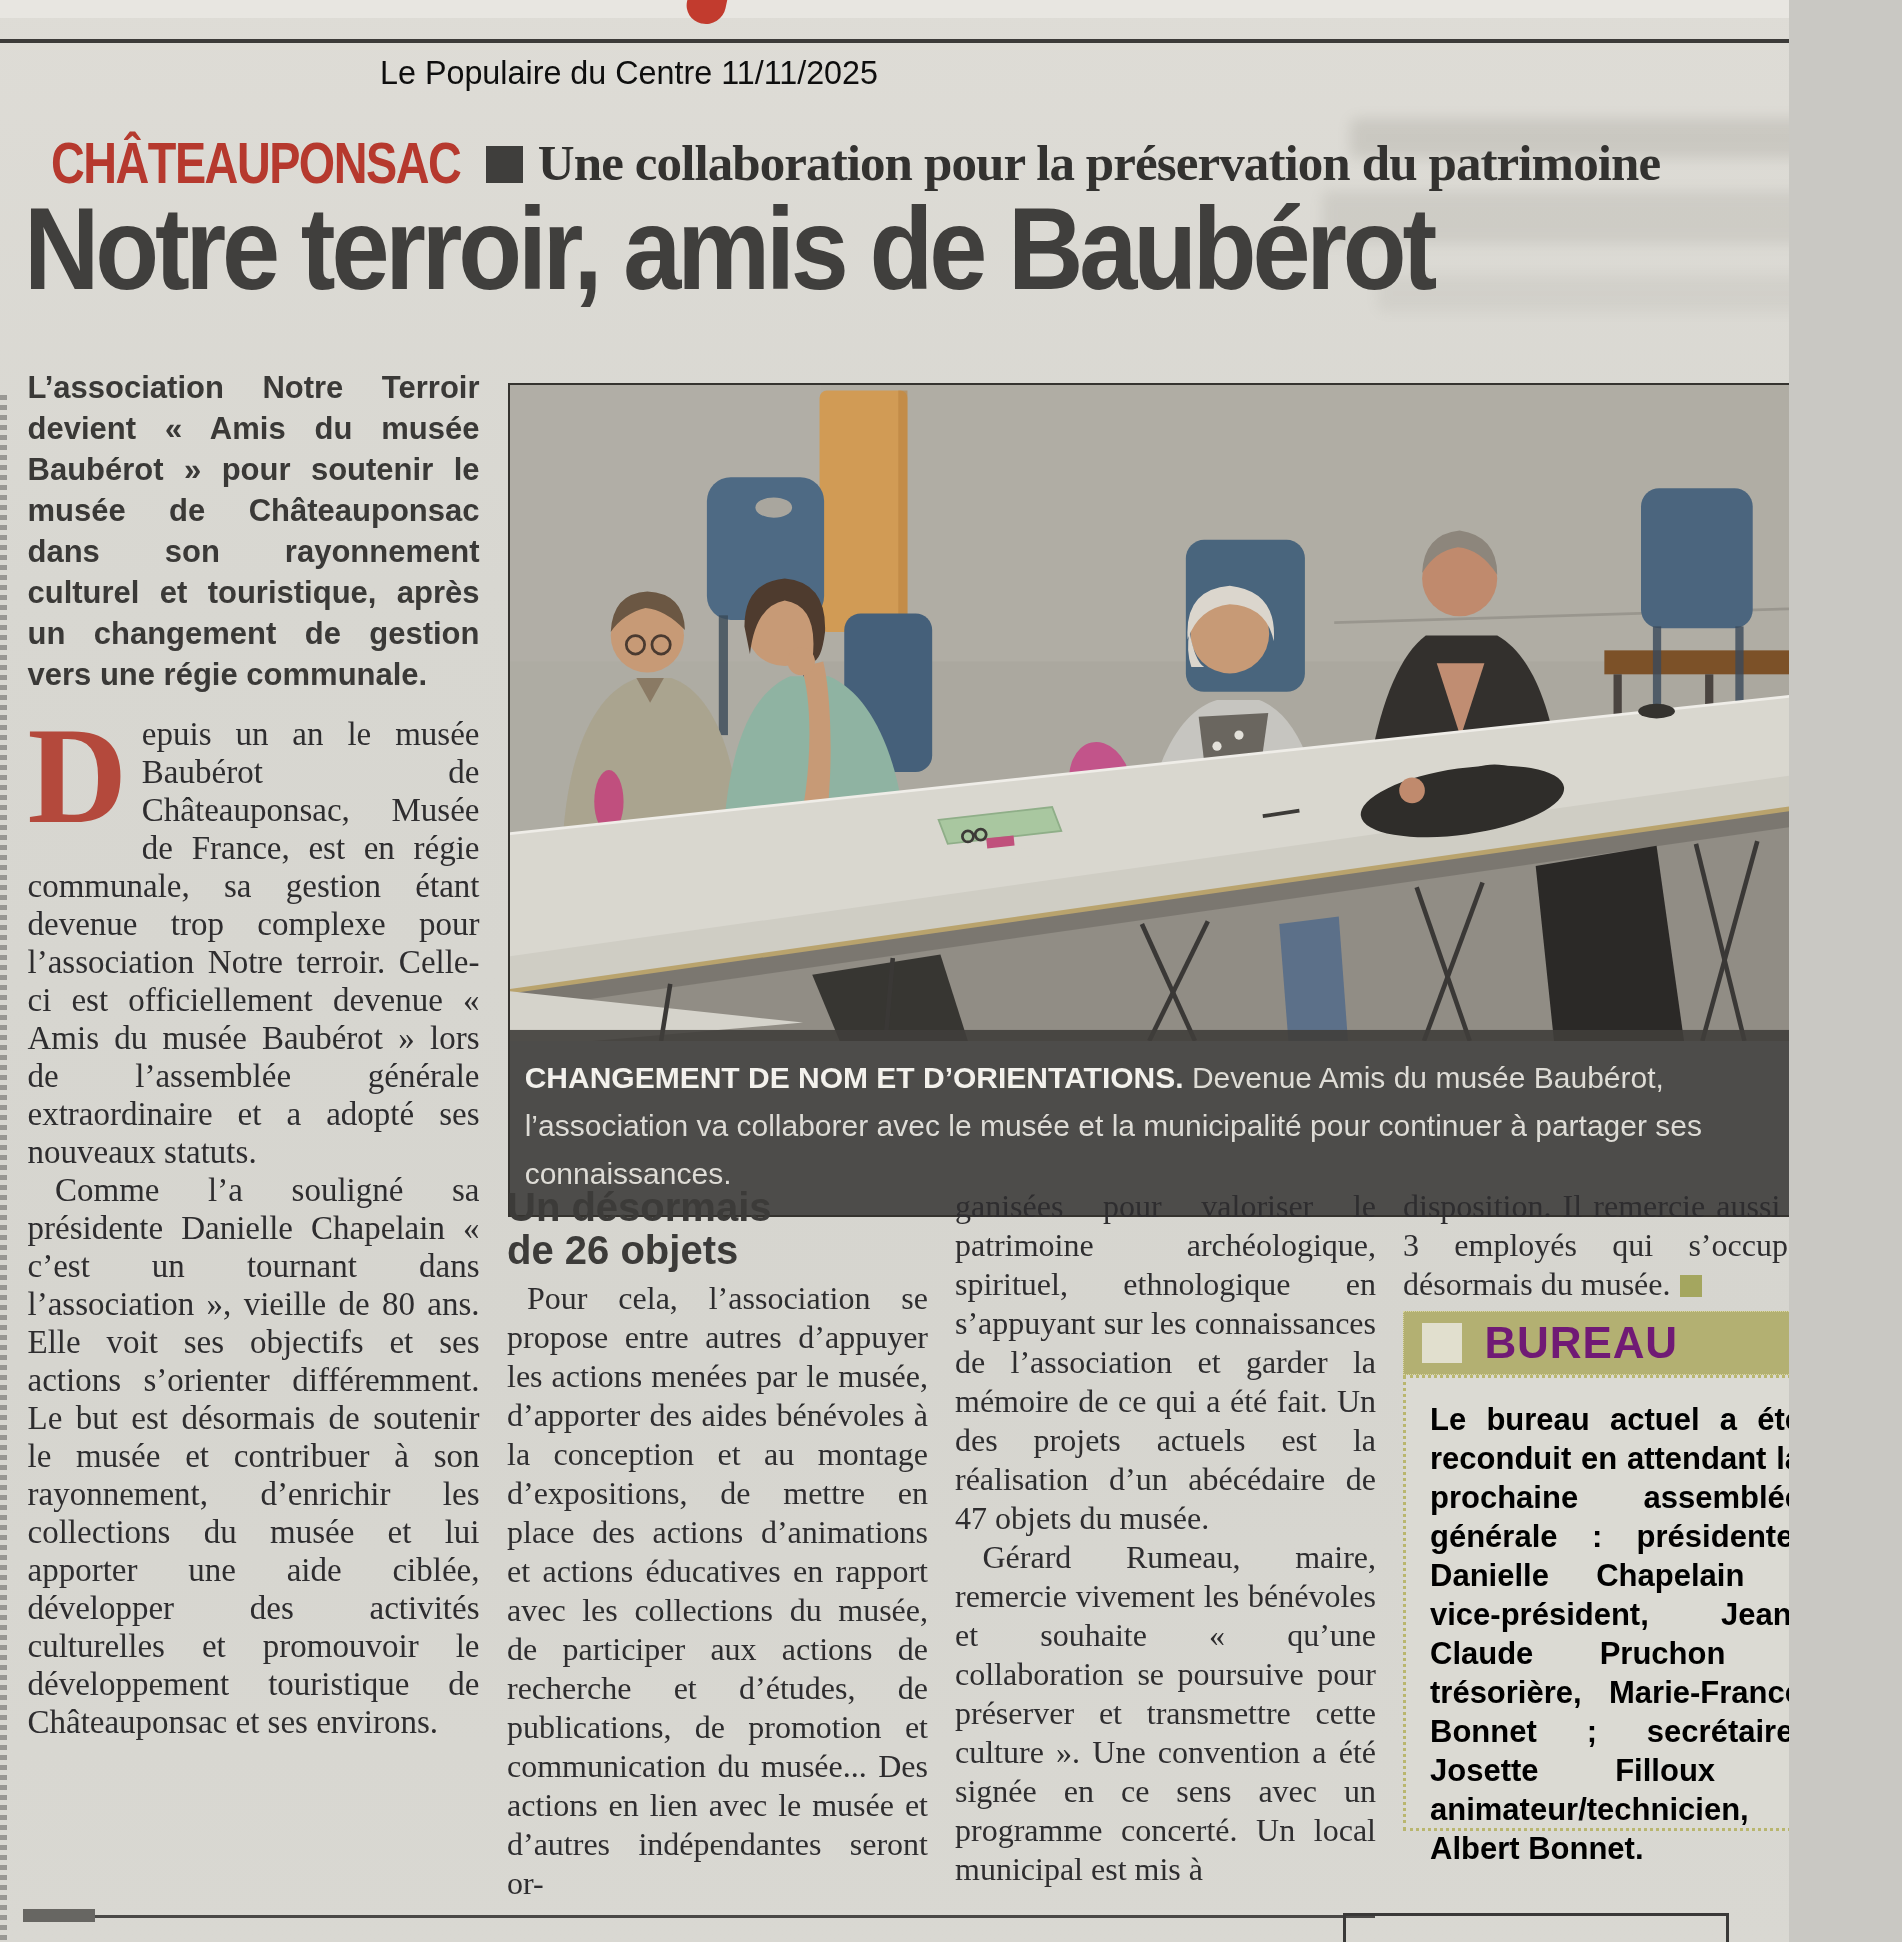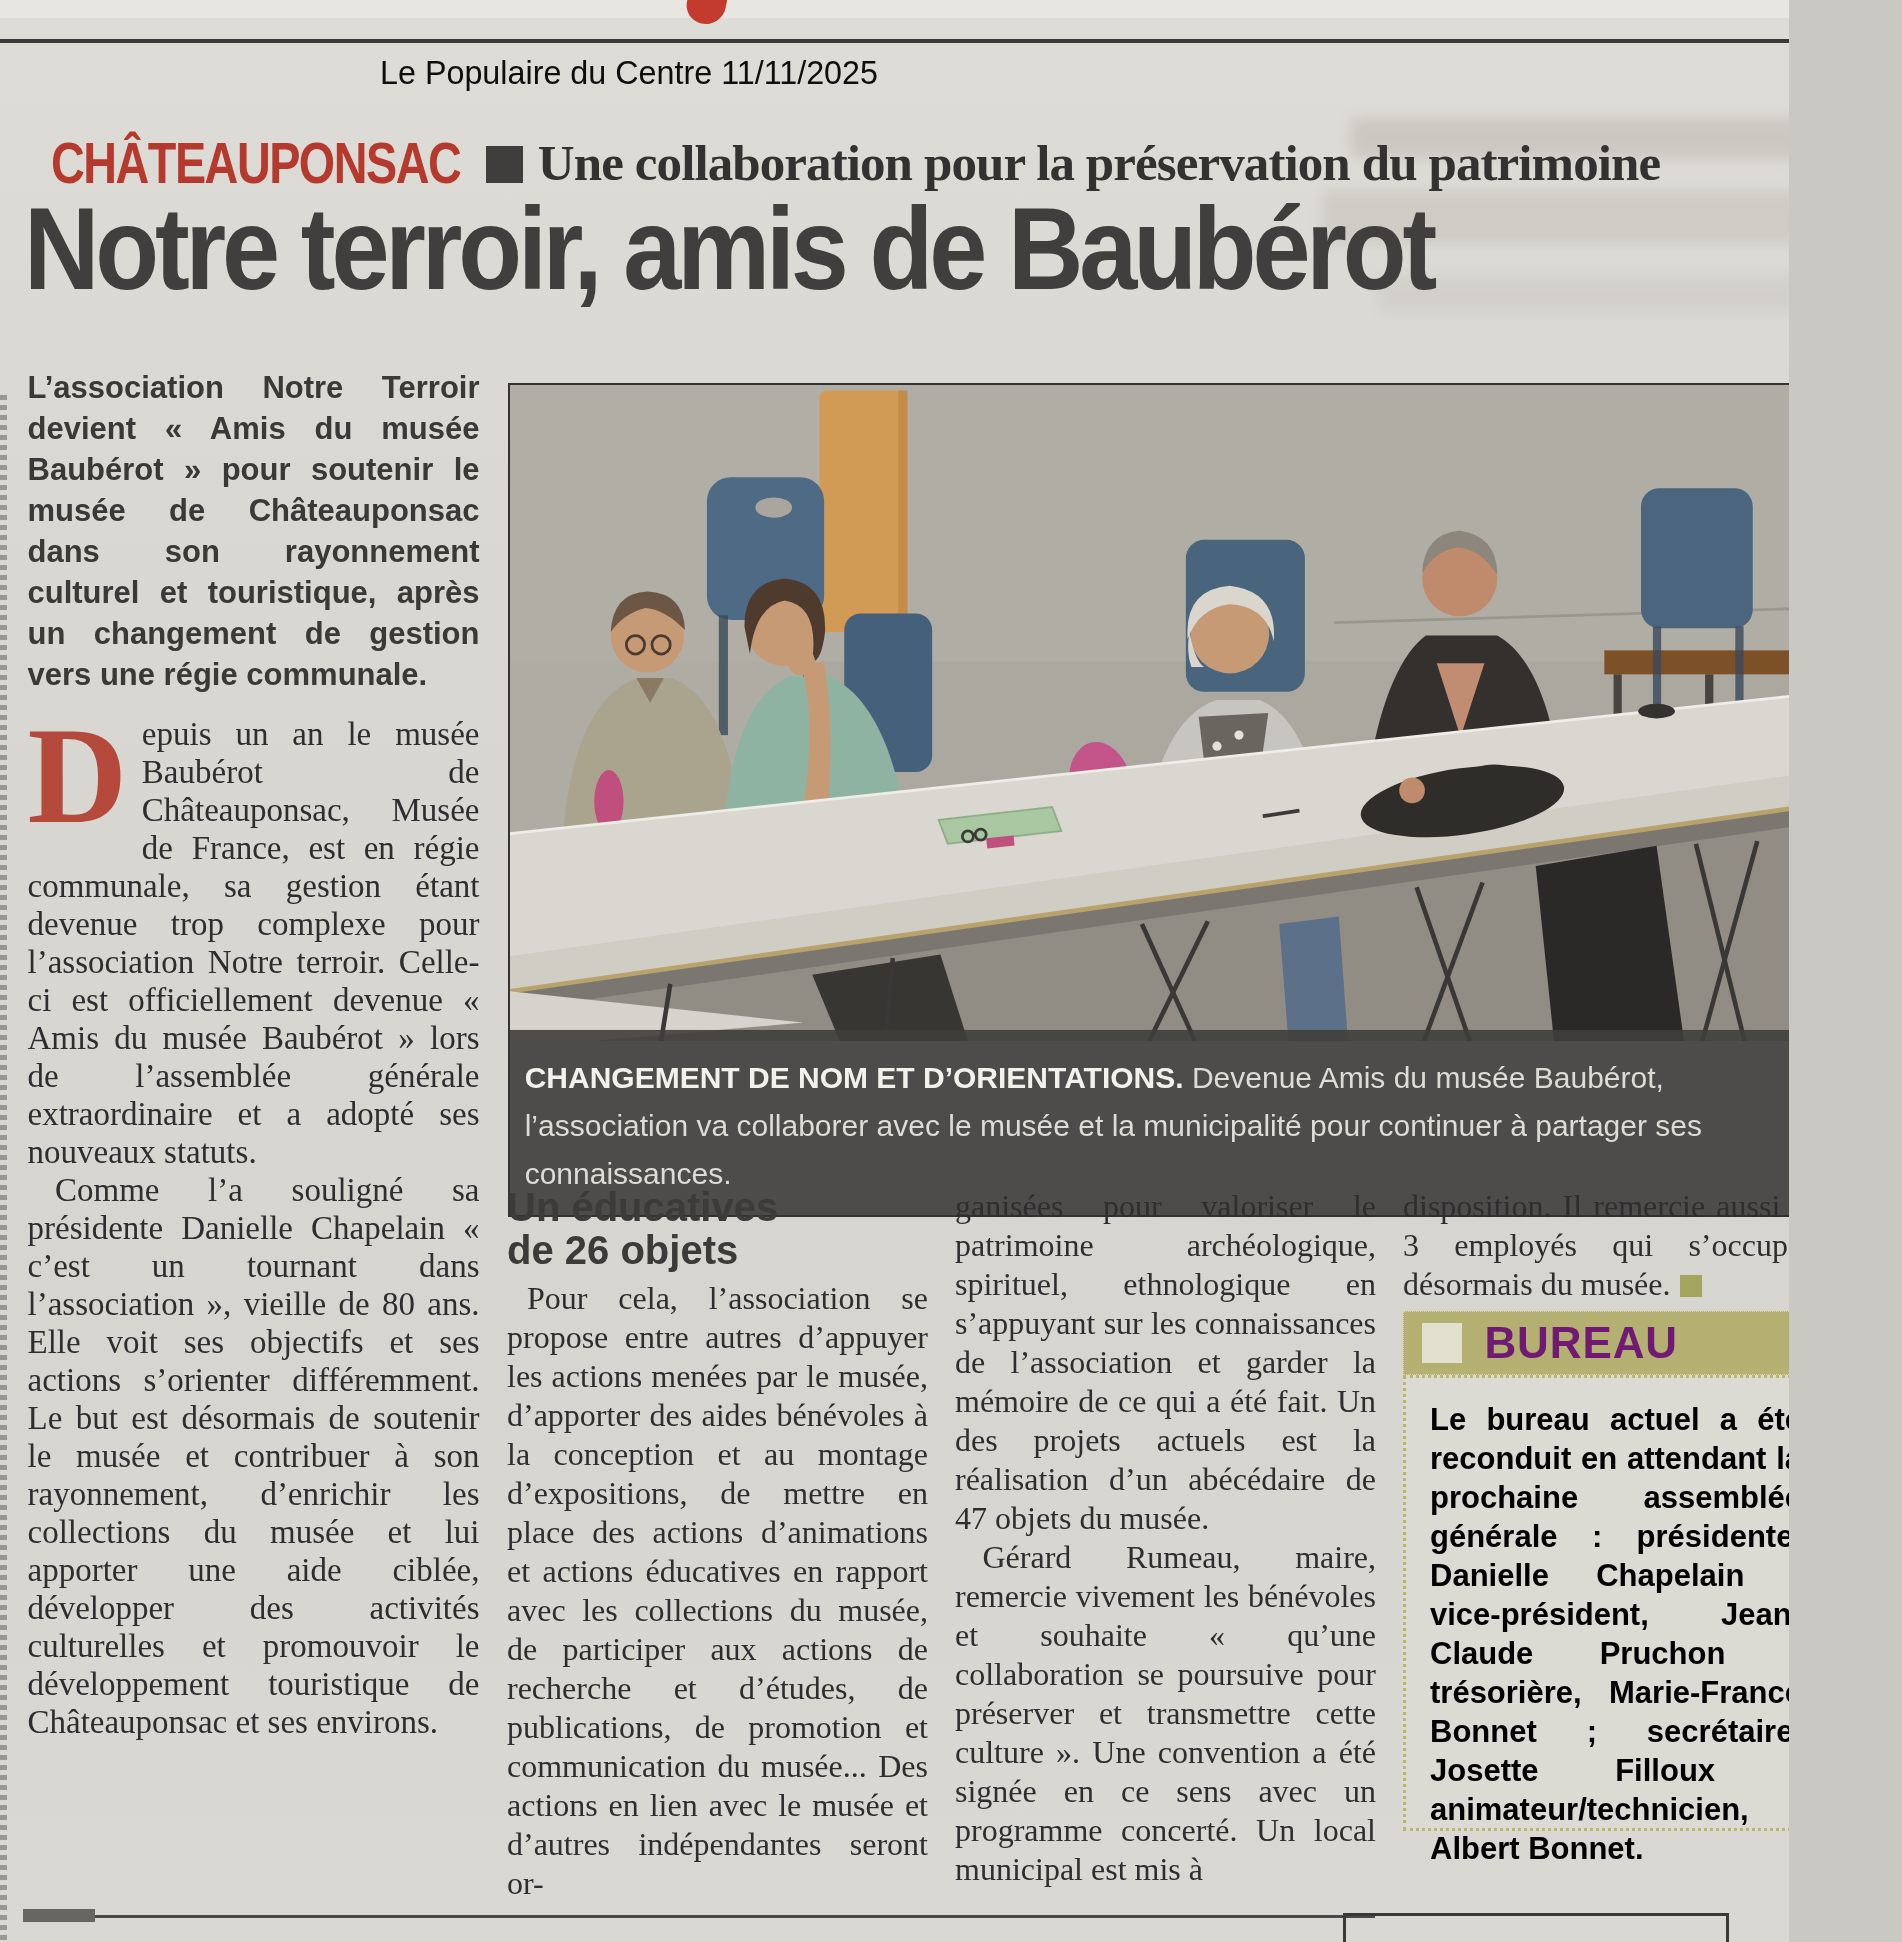--- a/index.html
+++ b/index.html
@@ -223,21 +223,21 @@
         <line x1="1062" y1="540" x2="998" y2="712"></line>
         <line x1="1295" y1="498" x2="1348" y2="712"></line>
         <line x1="1362" y1="495" x2="1302" y2="712"></line>
       </g>
       <rect x="0" y="700" width="1425" height="12" fill="#403e3b" opacity=".9"></rect>
     </svg>
     <figcaption class="photo-caption"><span class="cap-lead">CHANGEMENT DE NOM ET D’ORIENTATIONS.</span> <span>Devenue Amis du musée Baubérot, l’association va collaborer avec le musée et la municipalité pour continuer à partager ses connaissances.</span></figcaption>
   </figure>
 
   <div class="col col2">
-    <h2 class="subhead"><span>Un éducatives</span><br><span>de 26 objets</span></h2>
+    <h2 class="subhead"><span>Un désormais</span><br><span>de 26 objets</span></h2>
     <p class="body indent-sm">Pour cela, l’association se propose entre autres d’appuyer les actions menées par le musée, d’apporter des aides bénévoles à la conception et au montage d’expositions, de mettre en place des actions d’animations et actions éducatives en rapport avec les collections du musée, de participer aux actions de recherche et d’études, de publications, de promotion et communication du musée... Des actions en lien avec le musée et d’autres indépendantes seront or-</p>
   </div>
 
   <div class="col col3">
     <p class="body">ganisées pour valoriser le patrimoine archéologique, spirituel, ethnologique en s’appuyant sur les connaissances de l’association et garder la mémoire de ce qui a été fait. Un des projets actuels est la réalisation d’un abécédaire de 47 objets du musée.</p>
     <p class="body indent">Gérard Rumeau, maire, remercie vivement les bénévoles et souhaite « qu’une collaboration se poursuive pour préserver et transmettre cette culture ». Une convention a été signée en ce sens avec un programme concerté. Un local municipal est mis à</p>
   </div>
 
   <div class="col col4">
     <p class="body"><span>disposition. Il remercie aussi les 3 employés qui s’occupent désormais du musée.</span><span class="end-square"></span></p>

